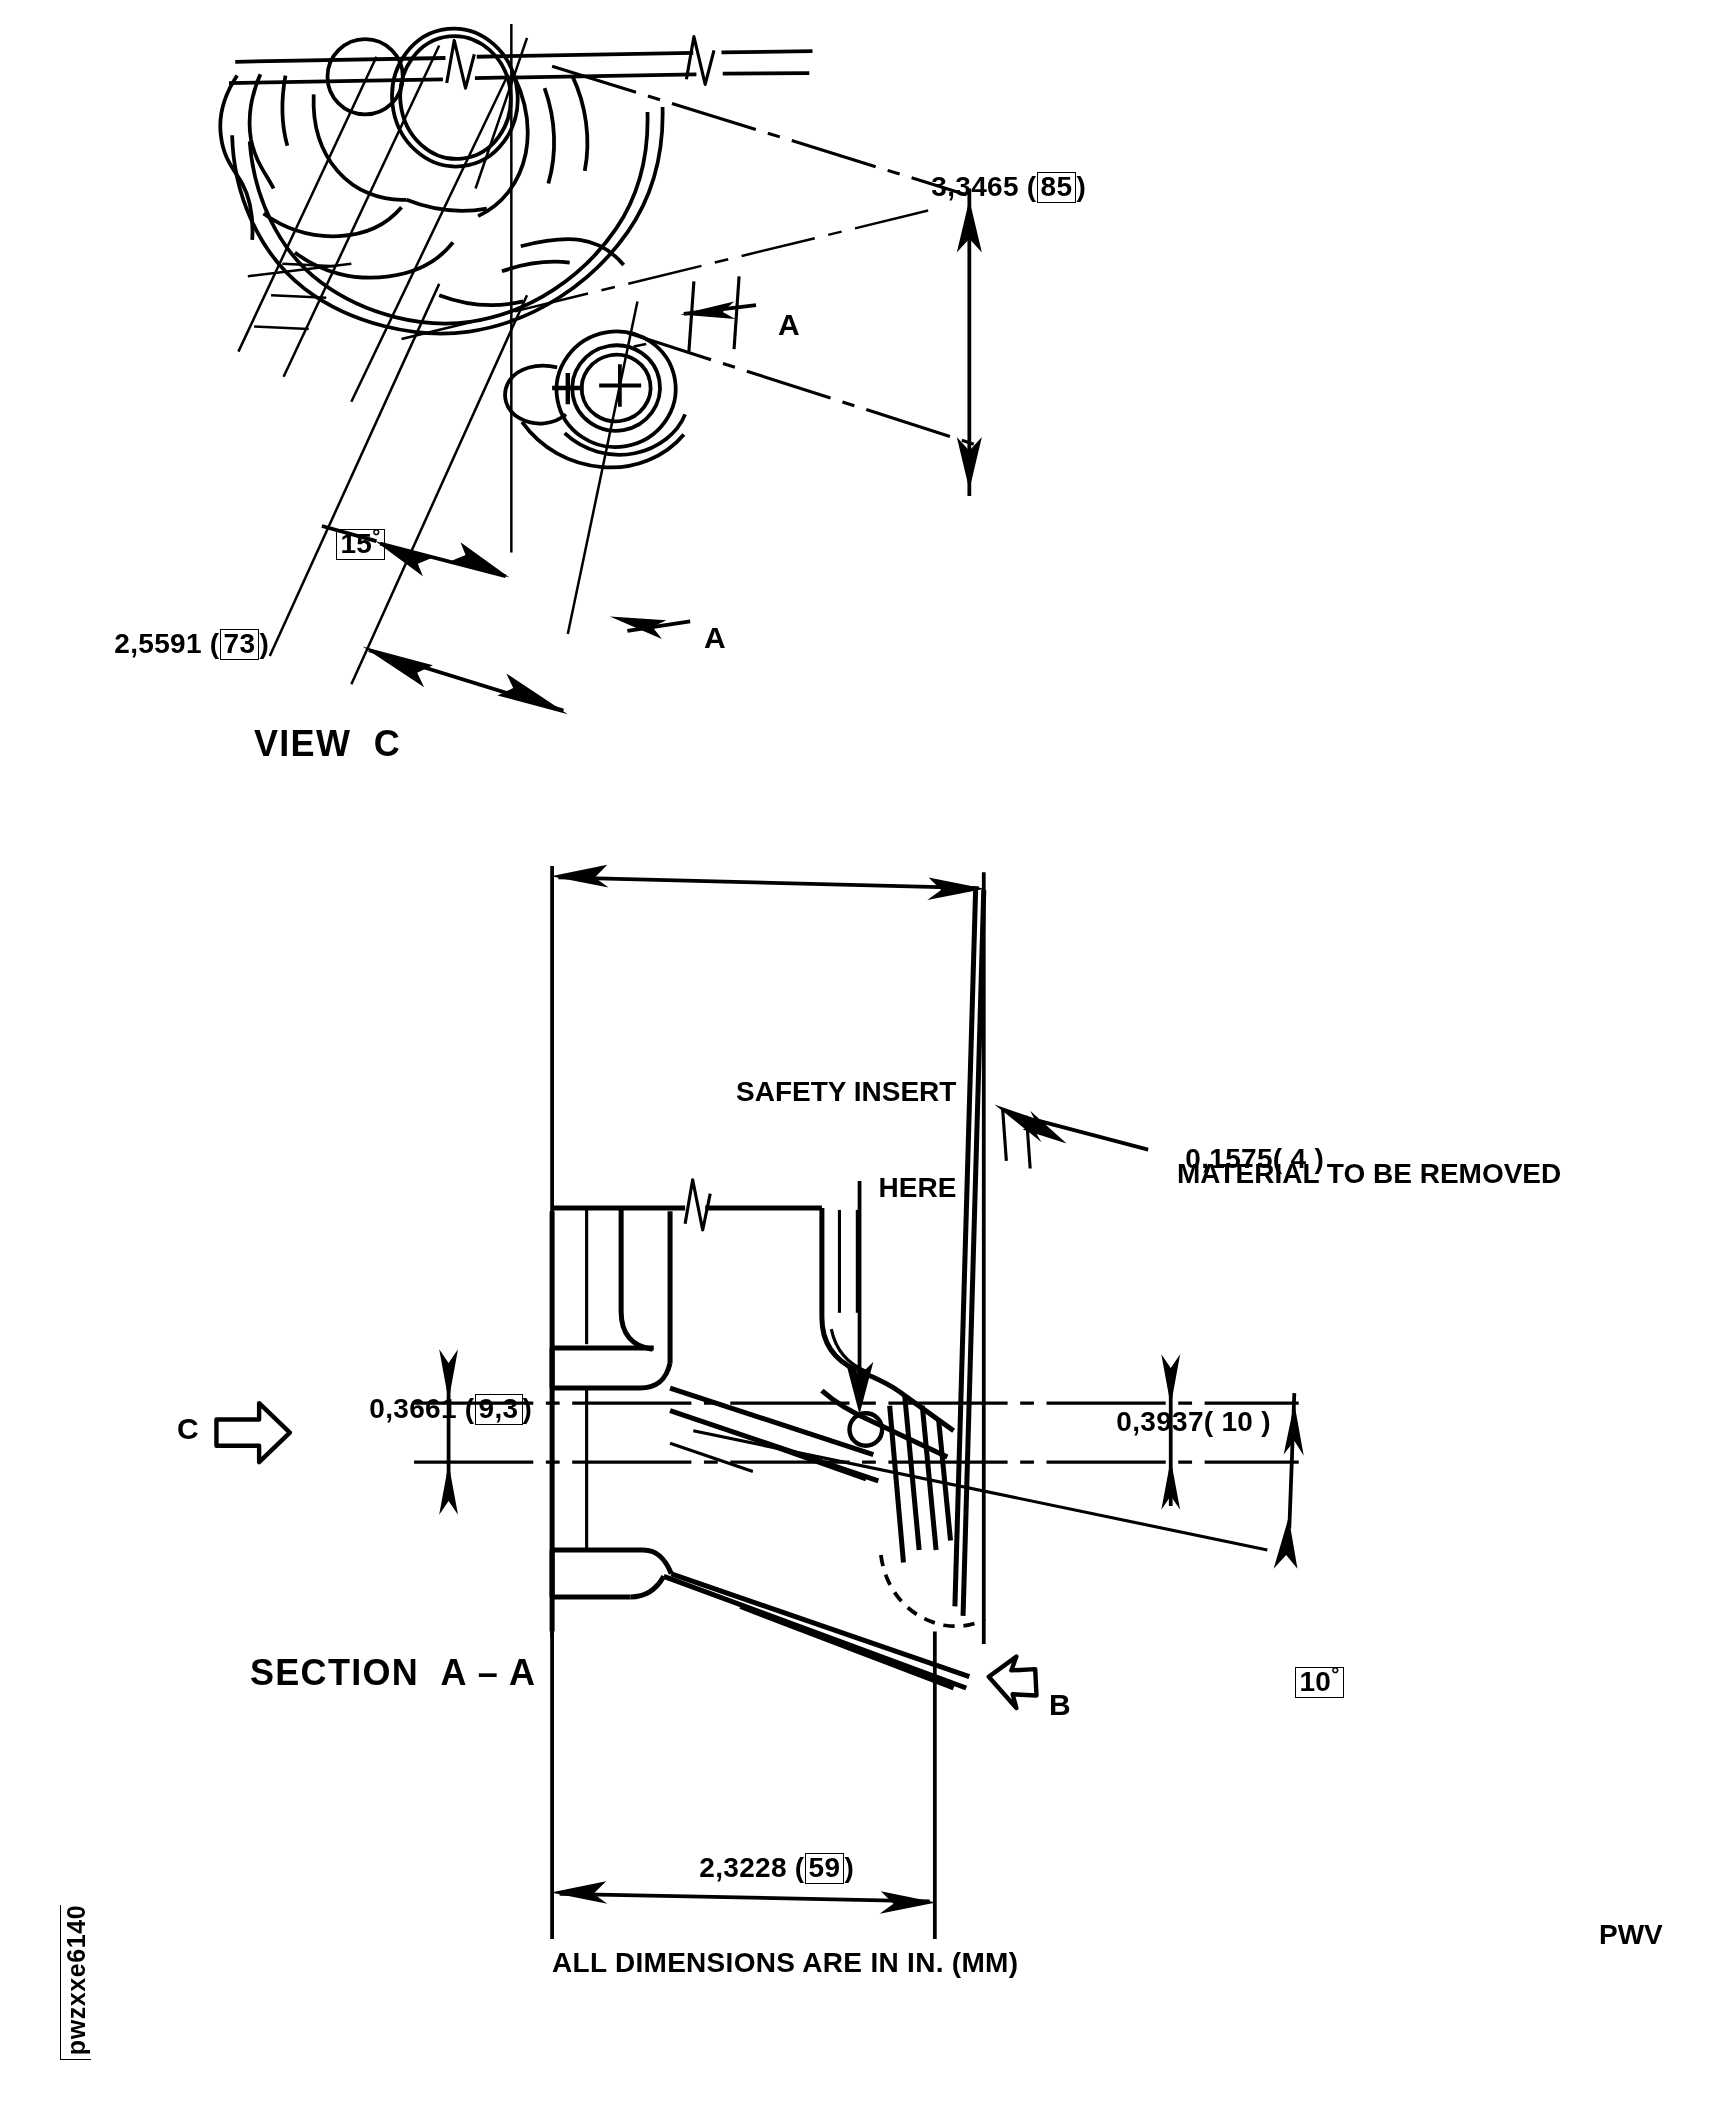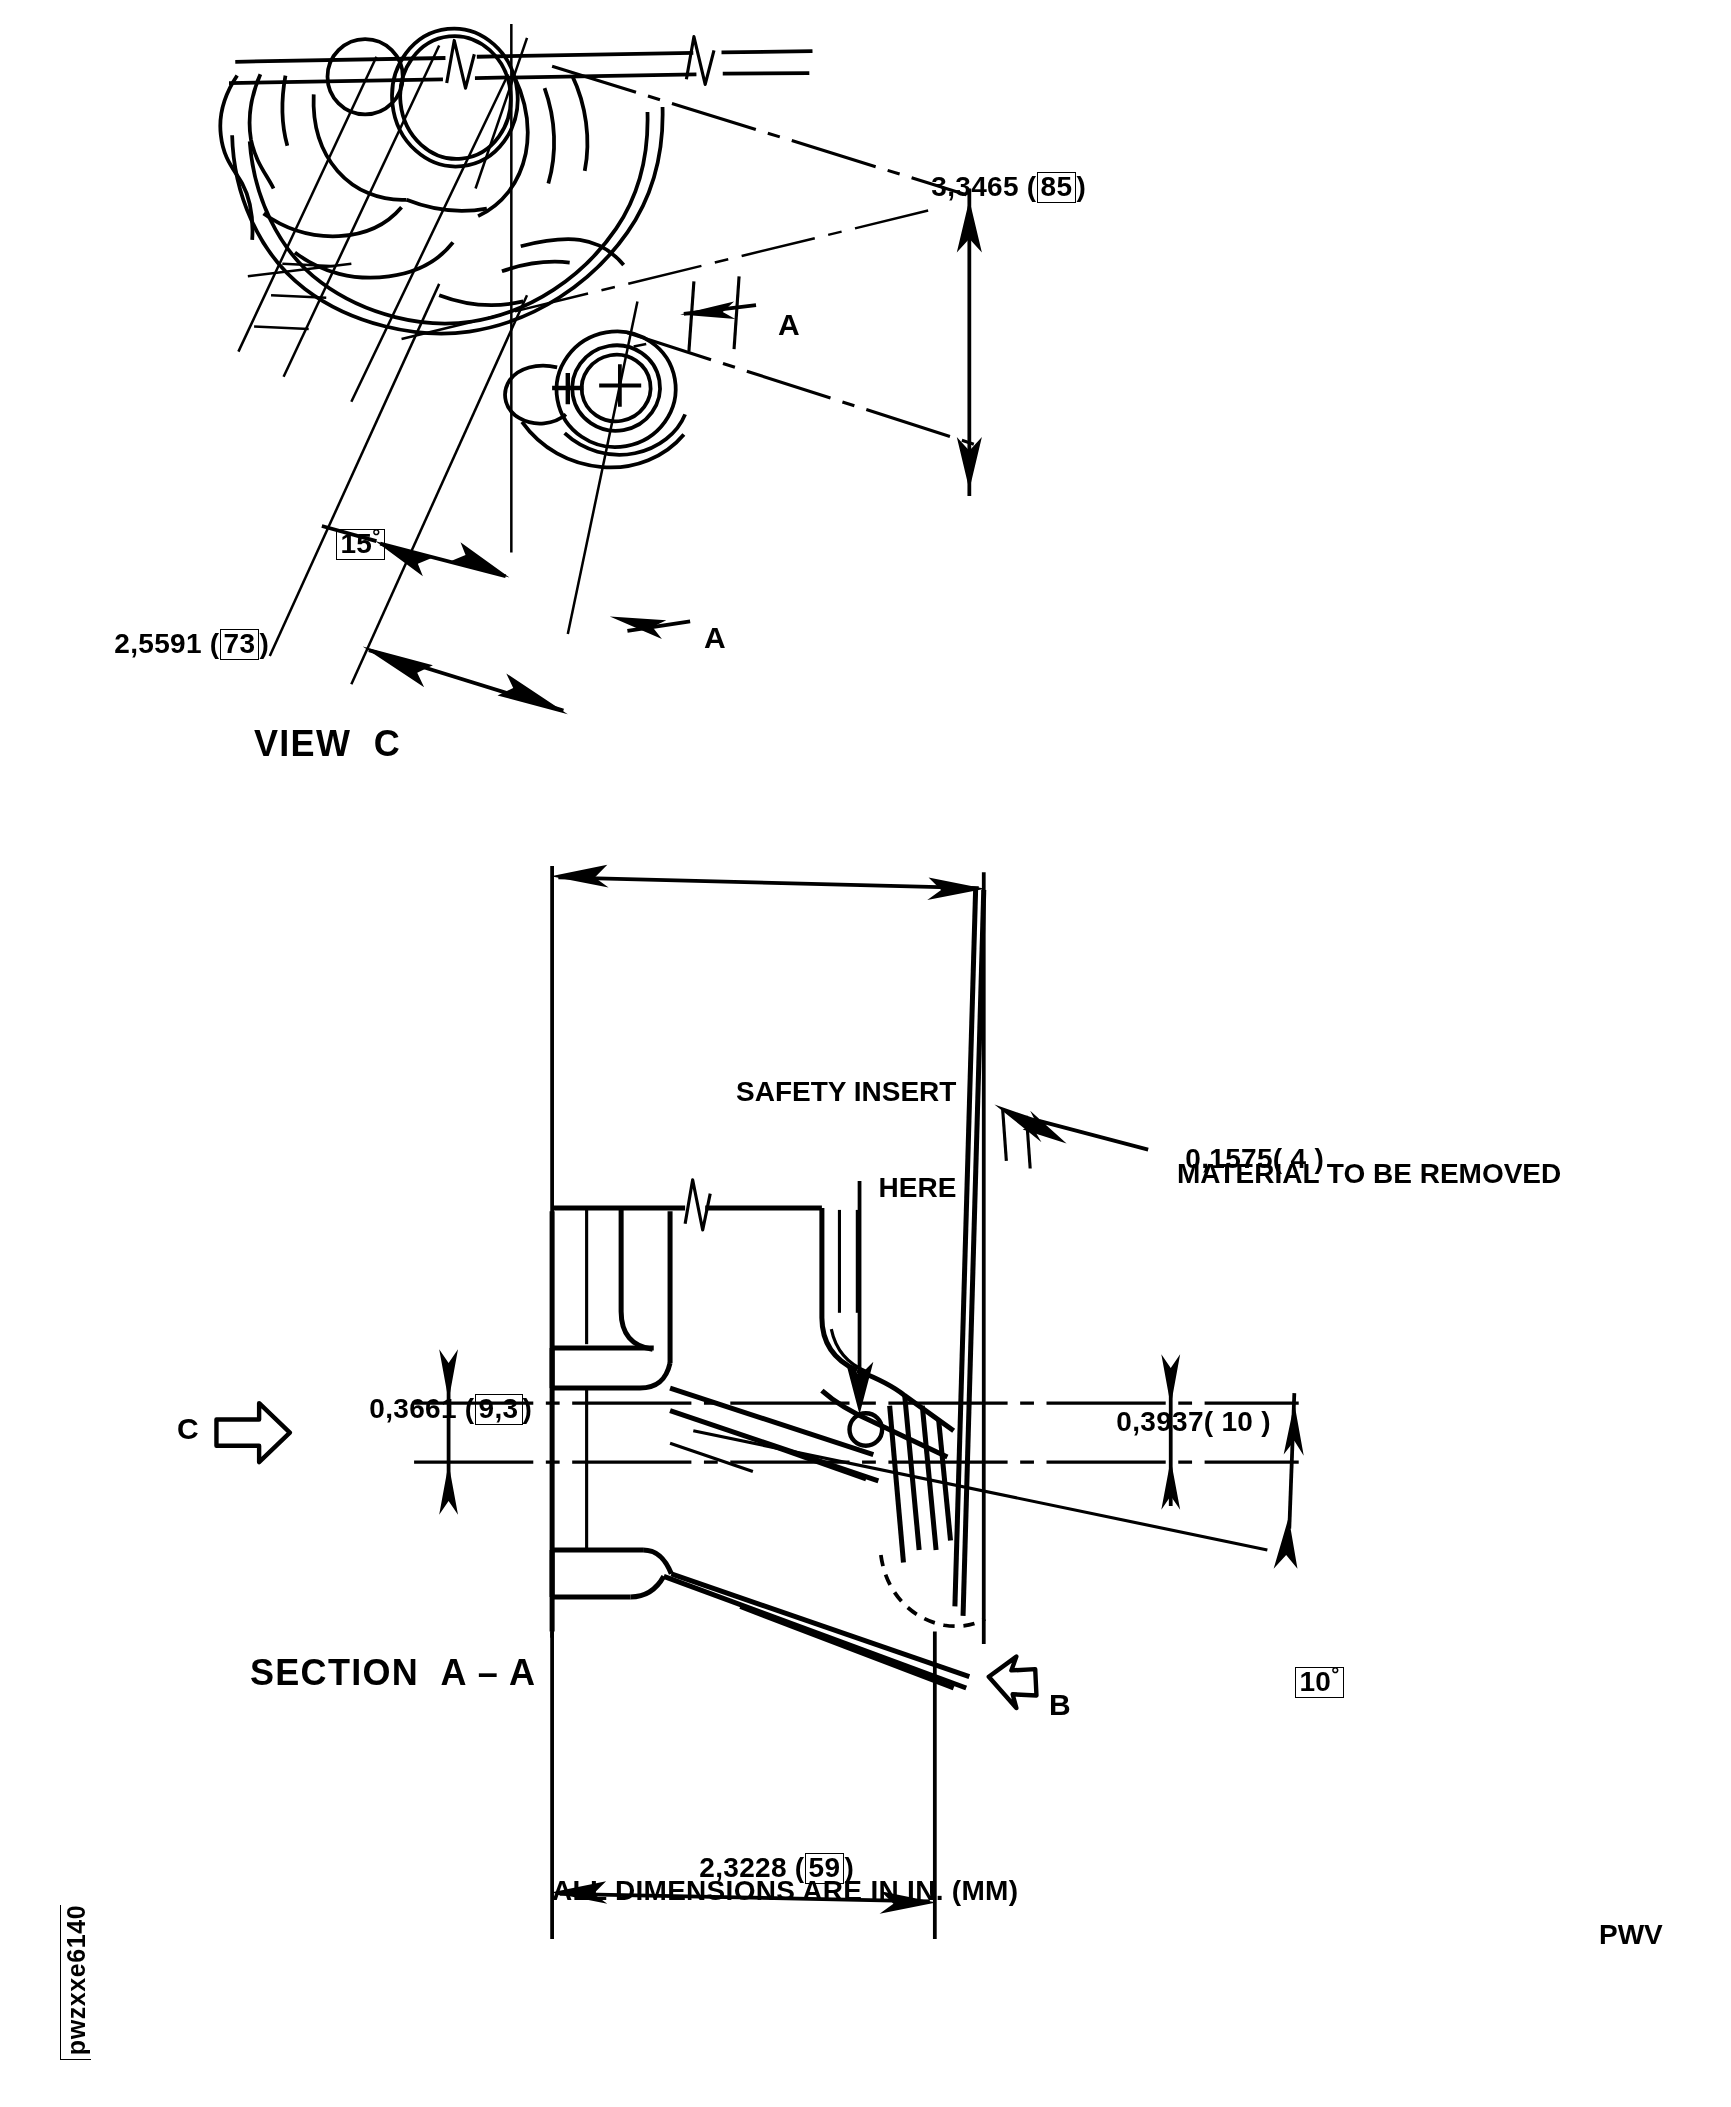--- a/index.html
+++ b/index.html
@@ -359,20 +359,20 @@
   </div>
 
   <div class="lbl mark" style="left:1049px;top:1688px;">B</div>
 
   <div class="lbl big" style="left:250px;top:1652px;letter-spacing:1.3px;">SECTION  A – A</div>
 
   <div class="lbl dim" style="left:667px;top:1820px;">
     <span>2,3228</span><span> (</span><span class="boxnum">59</span><span>)</span>
   </div>
 
-  <div class="lbl note" style="left:552px;top:1875px;letter-spacing:0.3px;">ALL DIMENSIONS ARE IN IN. (MM)</div>
+  <div class="lbl note" style="left:552px;top:1947px;letter-spacing:0.3px;">ALL DIMENSIONS ARE IN IN. (MM)</div>
 
   <div class="lbl rot footcode" style="left:60px;top:2060px;">pwzxxe6140</div>
 
   <div class="lbl" style="left:1599px;top:1919px;font-size:28px;">PWV</div>
 
 </div>
 
 
 </body></html>

